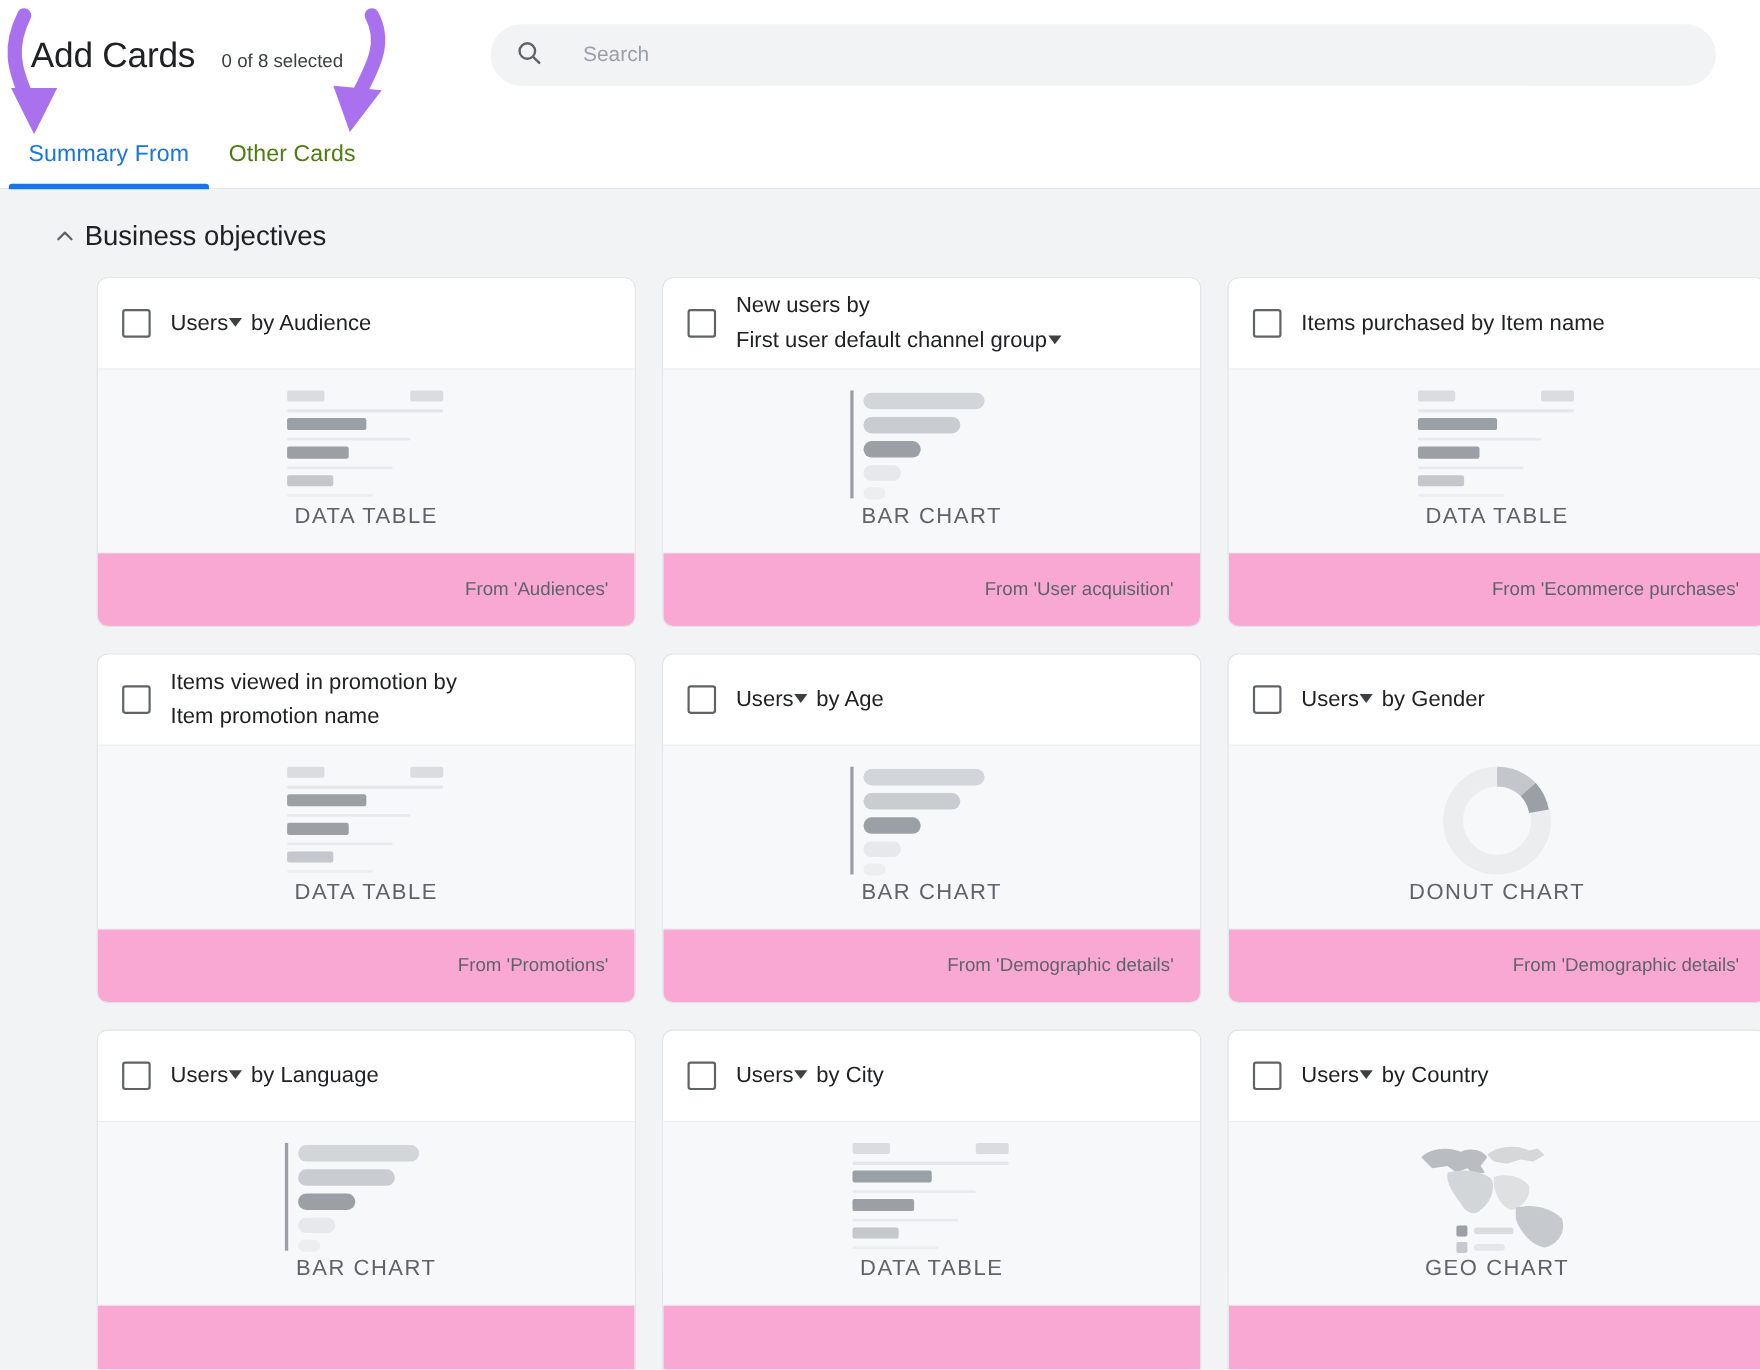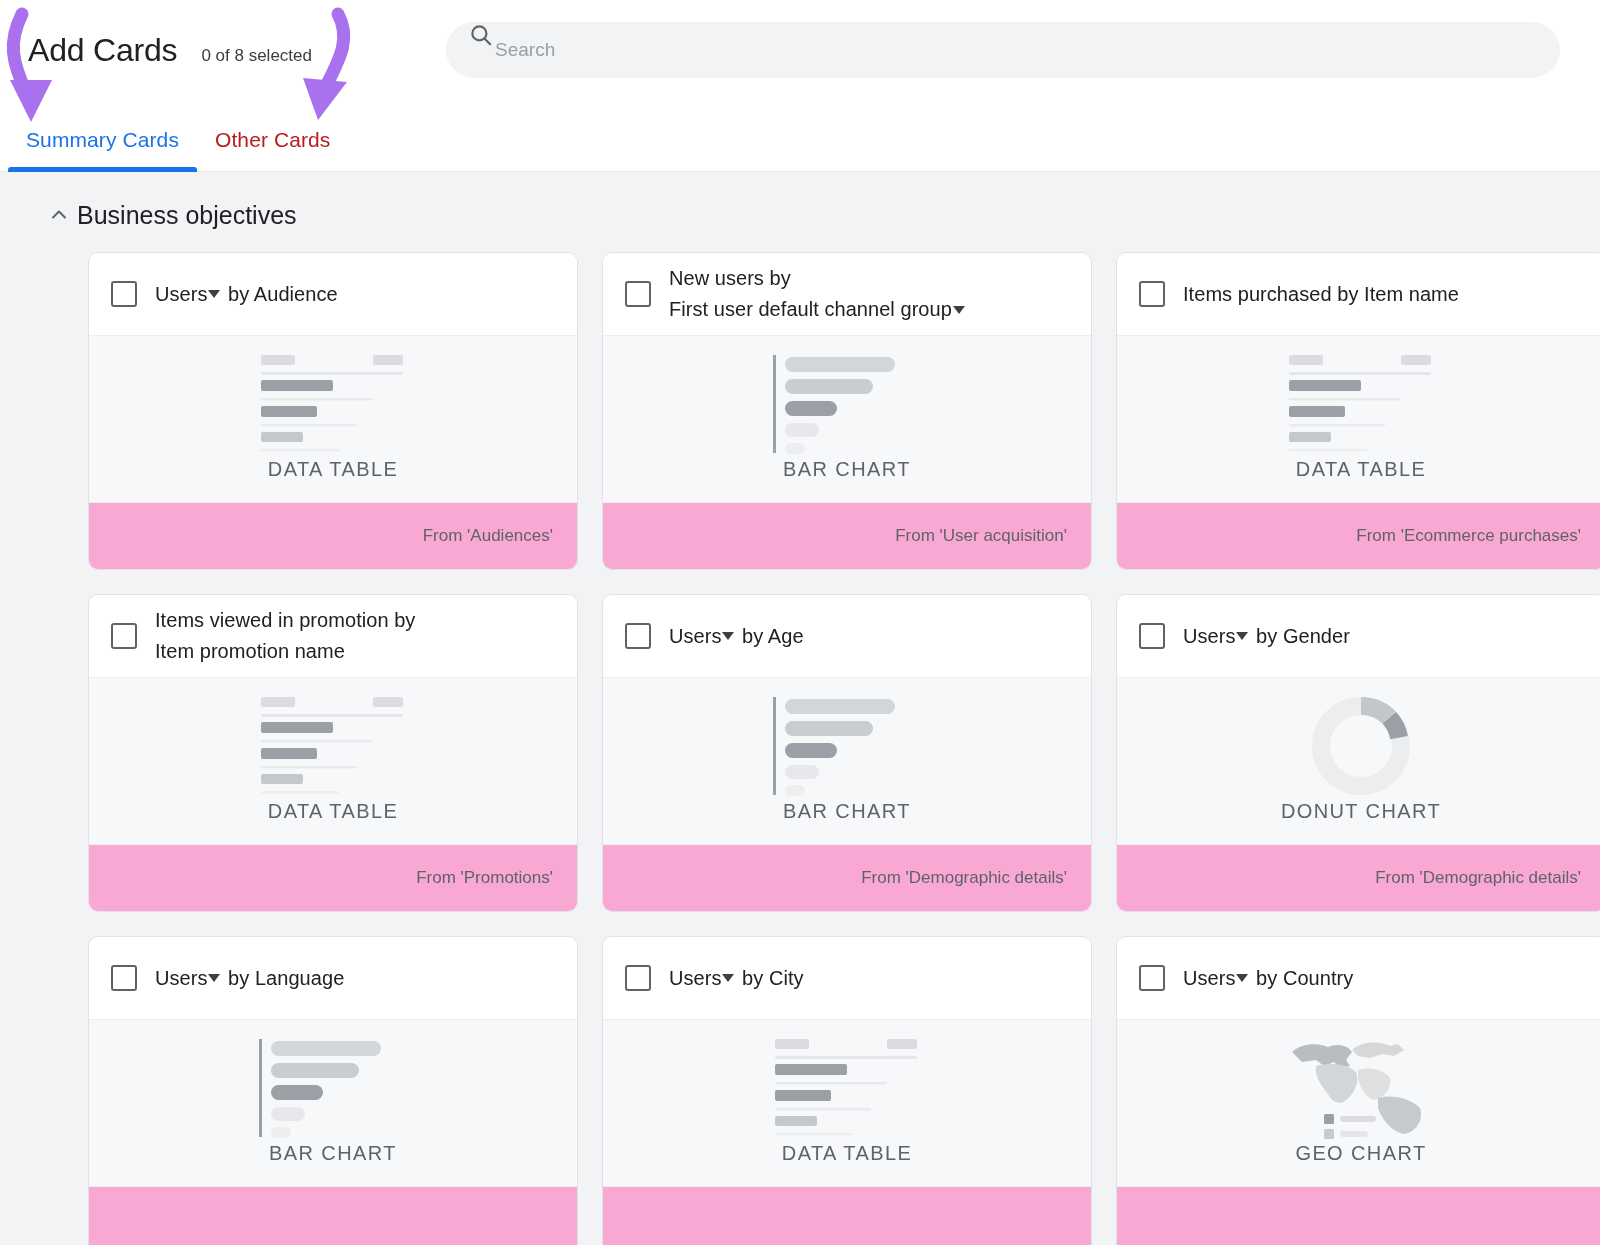--- a/index.html
+++ b/index.html
@@ -50,23 +50,23 @@
     flex: 1;
     margin-right: 40px;
     max-width: 1120px;
   }
 
   .search-box {
     height: 56px;
     background: #f1f3f4;
     border-radius: 28px;
     display: flex;
-    align-items: flex-start;
+    align-items: center;
     padding: 0 22px;
-    gap: 1px;
+    gap: 36px;
   }
 
   .search-icon { flex: 0 0 auto; display: block; }
 
   .search-input {
     border: none;
     outline: none;
     background: transparent;
     font-family: "Liberation Sans", sans-serif;
     font-size: 19px;
@@ -80,21 +80,21 @@
   .tabs {
     display: flex;
     align-items: flex-end;
     padding-left: 8px;
     margin-top: 30px;
     height: 64px;
   }
 
   .tab {
     font-size: 21px;
-    color: #b91c1c;
+    color: #4d7c0f;
     padding: 0 18px 20px 18px;
     position: relative;
     cursor: pointer;
     letter-spacing: 0.1px;
   }
 
   .tab.active { color: #1a73e8; }
 
   .tab.active::after {
     content: "";
@@ -252,21 +252,21 @@
             <circle cx="10.5" cy="10.5" r="6.5"></circle>
             <line x1="15.4" y1="15.4" x2="20.5" y2="20.5" stroke-linecap="round"></line>
           </svg>
         </span>
         <input class="search-input" type="text" placeholder="Search" style="">
       </div>
     </div>
   </div>
 
   <div class="tabs">
-    <div class="tab active">Summary Cards</div>
+    <div class="tab active">Summary From</div>
     <div class="tab">Other Cards</div>
   </div>
 
 </div>
 
 <div class="content">
 
   <div class="section-header">
     <div class="chevron-btn">
       <svg width="24" height="24" viewBox="0 0 24 24" fill="none" stroke="#5f6368" stroke-width="2" stroke-linecap="round" stroke-linejoin="round">

